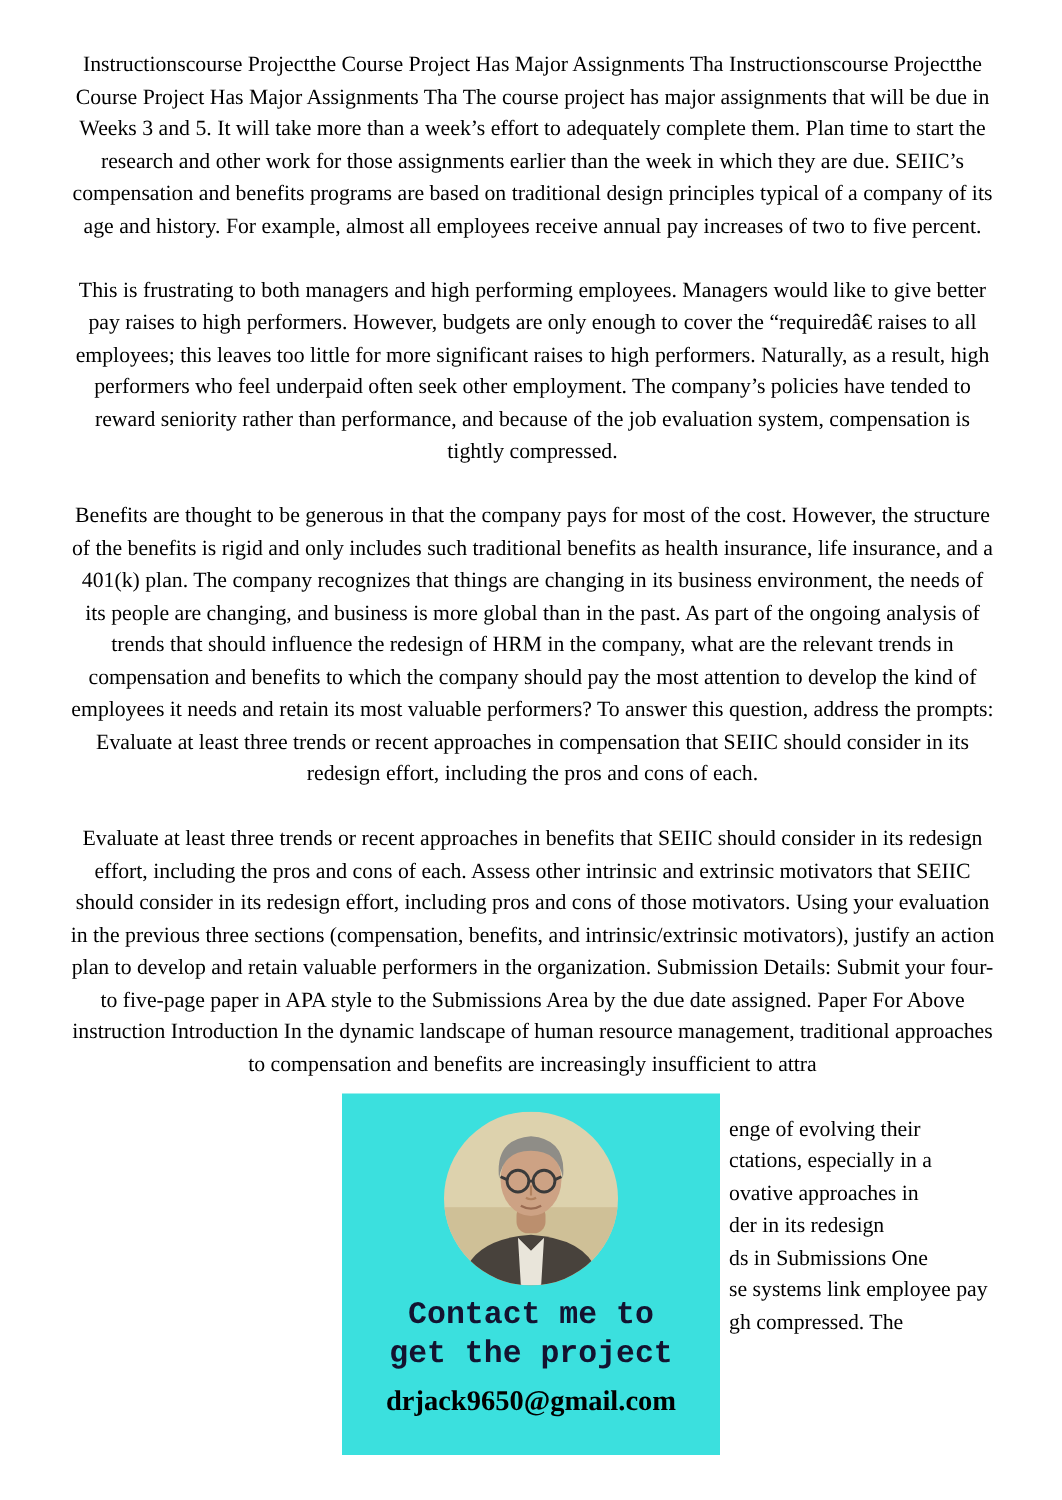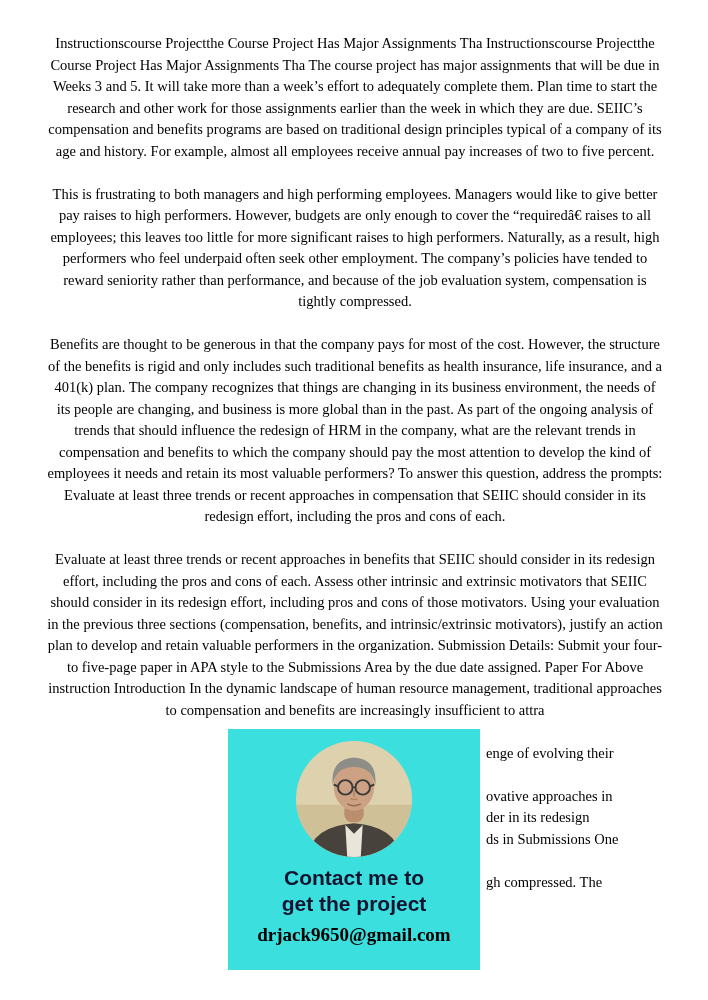--- a/index.html
+++ b/index.html
@@ -43,21 +43,21 @@
   .avatar {
     width: 116px; height: 116px;
     margin-top: 12px;
     border-radius: 50%;
     overflow: hidden;
     flex: 0 0 auto;
   }
   .avatar svg { display: block; }
   .headline {
     margin-top: 8px;
-    font-family: Liberation Sans, sans-serif;
+    font-family: Liberation Mono, monospace;
     font-weight: 700;
     font-size: 21px;
     line-height: 26px;
     color: #131330;
     text-align: center;
   }
   .email {
     margin-top: 7px;
     font-family: "Liberation Serif", serif;
     font-weight: 700;
@@ -75,35 +75,37 @@
   <p>Benefits are thought to be generous in that the company pays for most of the cost. However, the structure of the benefits is rigid and only includes such traditional benefits as health insurance, life insurance, and a 401(k) plan. The company recognizes that things are changing in its business environment, the needs of its people are changing, and business is more global than in the past. As part of the ongoing analysis of trends that should influence the redesign of HRM in the company, what are the relevant trends in compensation and benefits to which the company should pay the most attention to develop the kind of employees it needs and retain its most valuable performers? To answer this question, address the prompts: Evaluate at least three trends or recent approaches in compensation that SEIIC should consider in its redesign effort, including the pros and cons of each.</p>
   <p>Evaluate at least three trends or recent approaches in benefits that SEIIC should consider in its redesign effort, including the pros and cons of each. Assess other intrinsic and extrinsic motivators that SEIIC should consider in its redesign effort, including pros and cons of those motivators. Using your evaluation in the previous three sections (compensation, benefits, and intrinsic/extrinsic motivators), justify an action plan to develop and retain valuable performers in the organization. Submission Details: Submit your four- to five-page paper in APA style to the Submissions Area by the due date assigned. Paper For Above instruction Introduction In the dynamic landscape of human resource management, traditional approaches to compensation and benefits are increasingly insufficient to attra</p>
 
   <div>
     <div class="cont-line">
       <span class="frag-left">Companies like SEIIC, rooted in</span>
       <span class="frag-right">enge of evolving their</span>
     </div>
     <div class="cont-line">
       <span class="frag-left">compensation and benefits struct</span>
+      <span class="frag-right">ctations, especially in a</span>
     </div>
     <div class="cont-line">
       <span class="frag-left">globalized business environmen</span>
       <span class="frag-right">ovative approaches in</span>
     </div>
     <div class="cont-line">
       <span class="frag-left">compensation, benefits, and mo</span>
       <span class="frag-right">der in its redesign</span>
     </div>
     <div class="cont-line">
       <span class="frag-left">efforts to develop a more engag</span>
       <span class="frag-right">ds in Submissions One</span>
     </div>
     <div class="cont-line">
       <span class="frag-left">prominent trend is the implemen</span>
+      <span class="frag-right">se systems link employee pay</span>
     </div>
     <div class="cont-line">
       <span class="frag-left">directly to individual, team, or c</span>
       <span class="frag-right">gh compressed. The</span>
     </div>
   </div>
 </div>
 
 <div class="overlay" style="background: rgb(59, 224, 222);">
   <div class="avatar">

